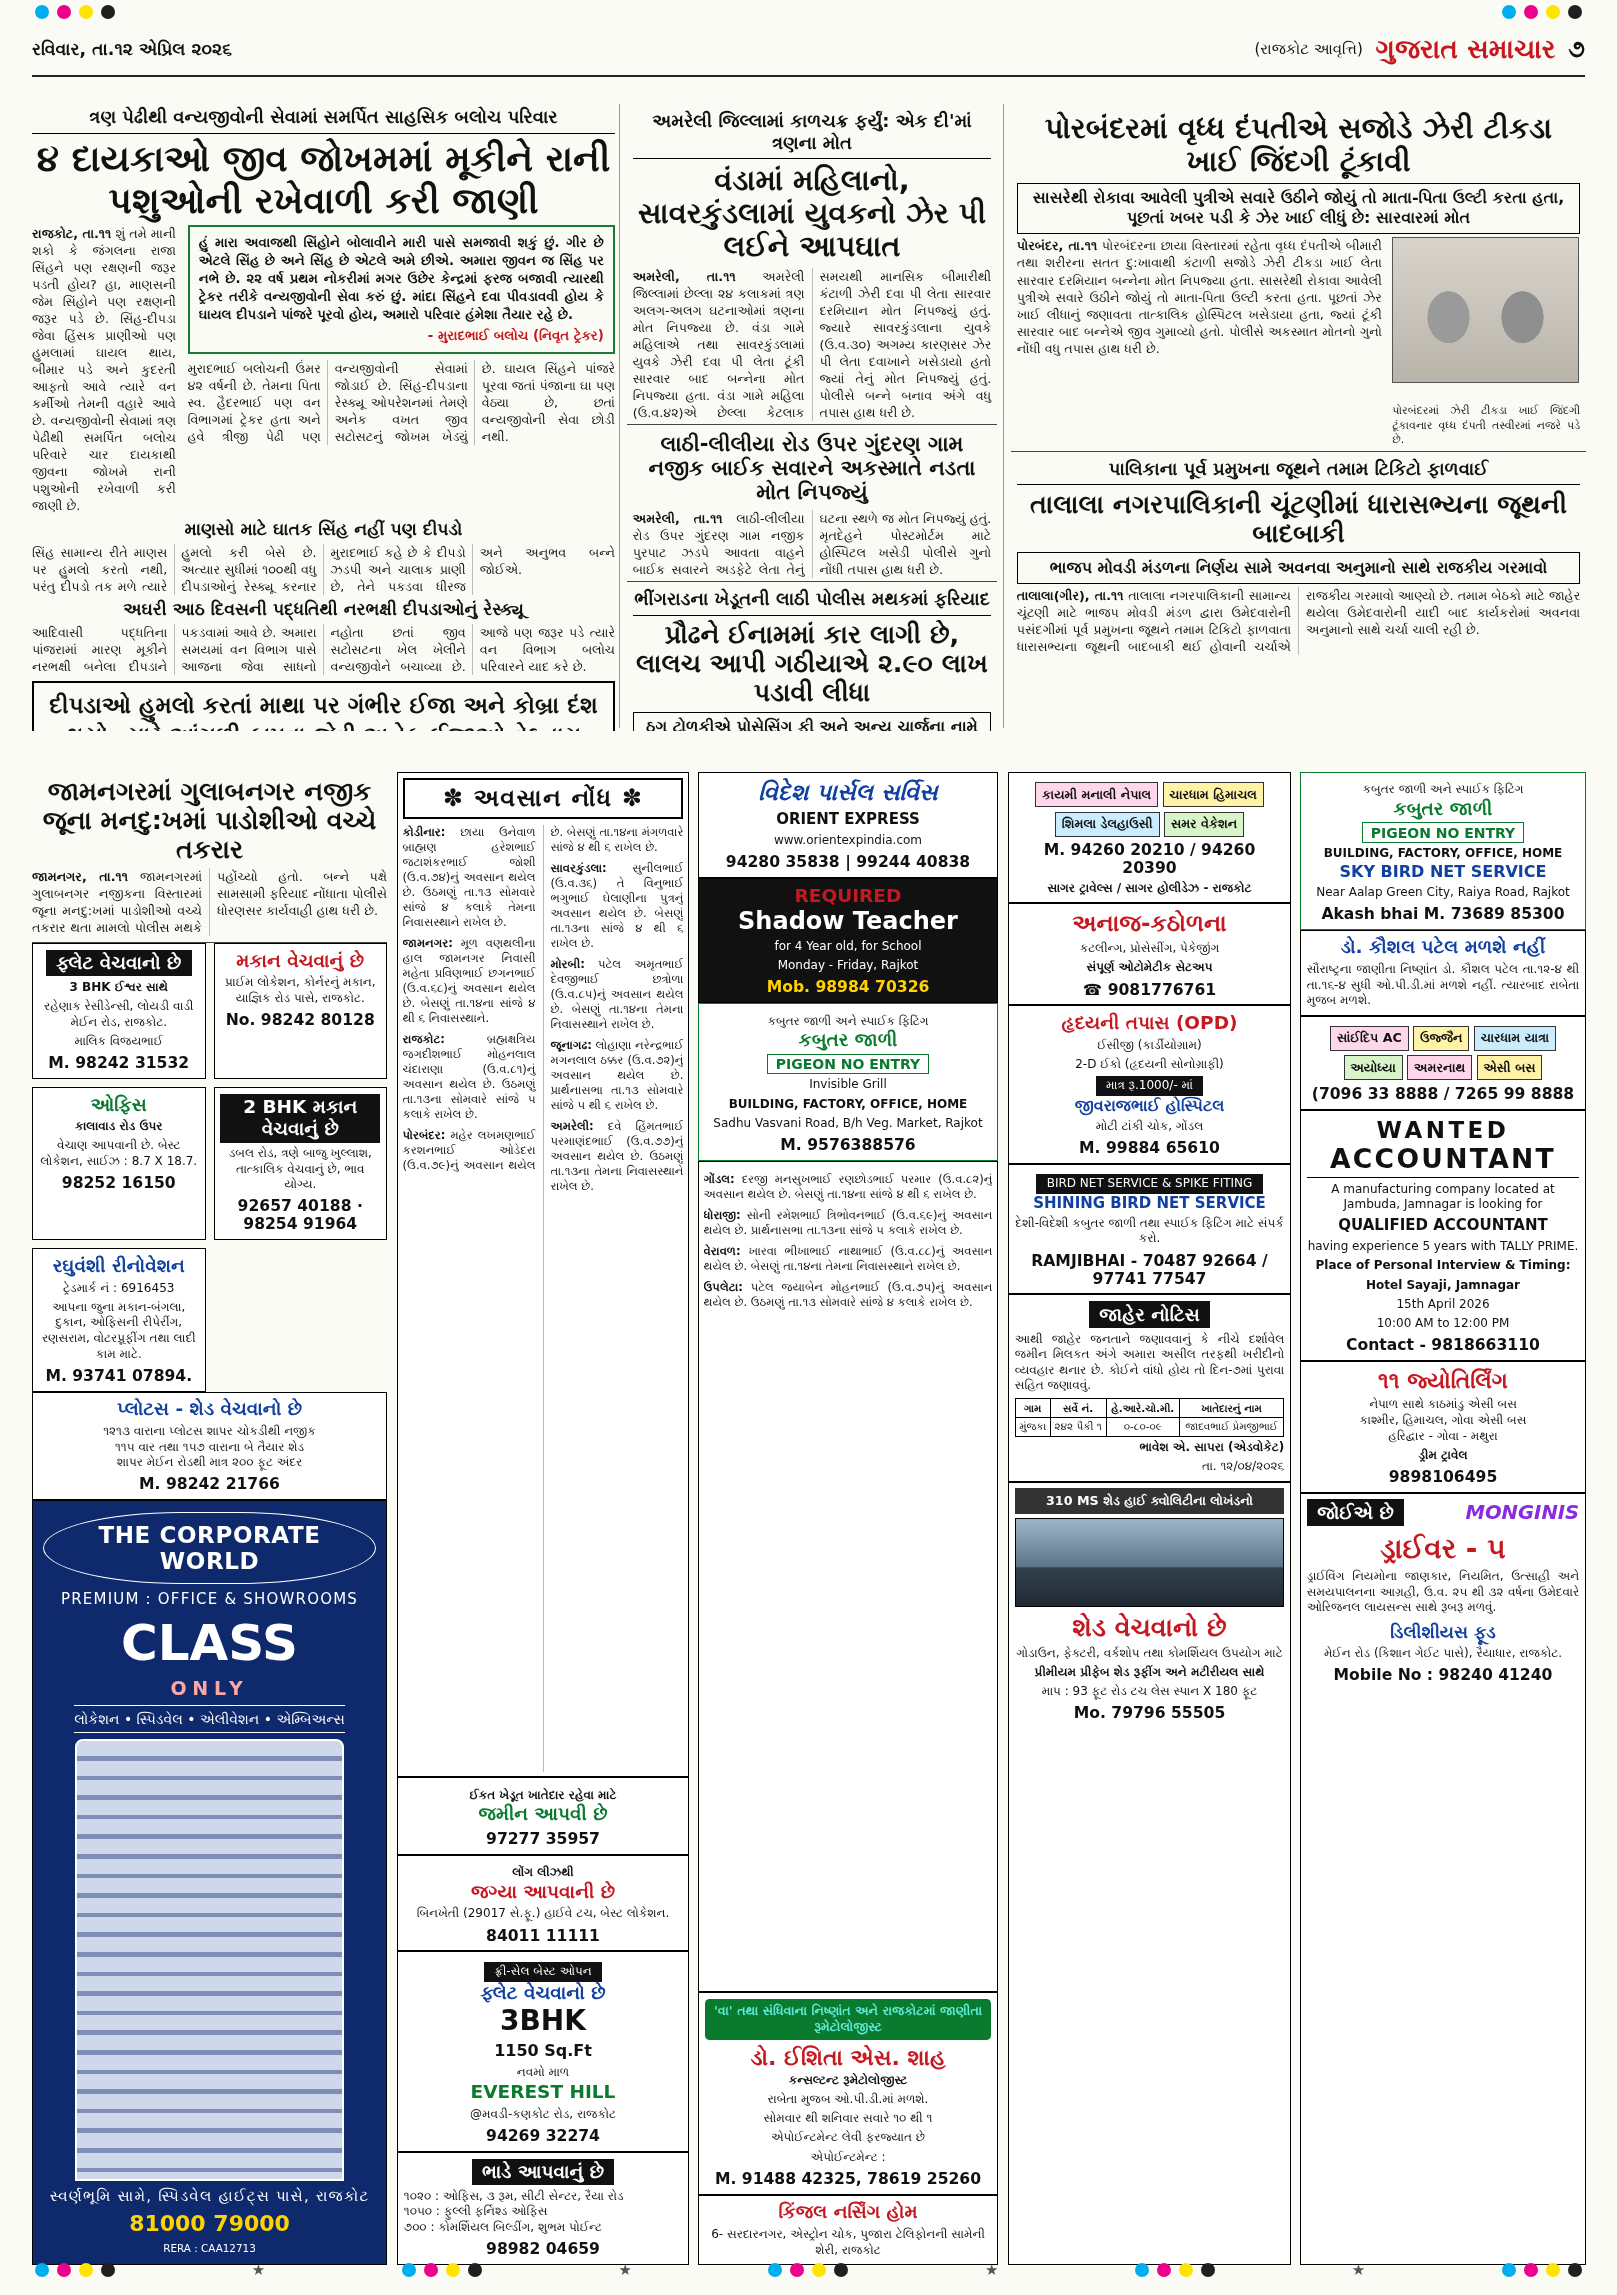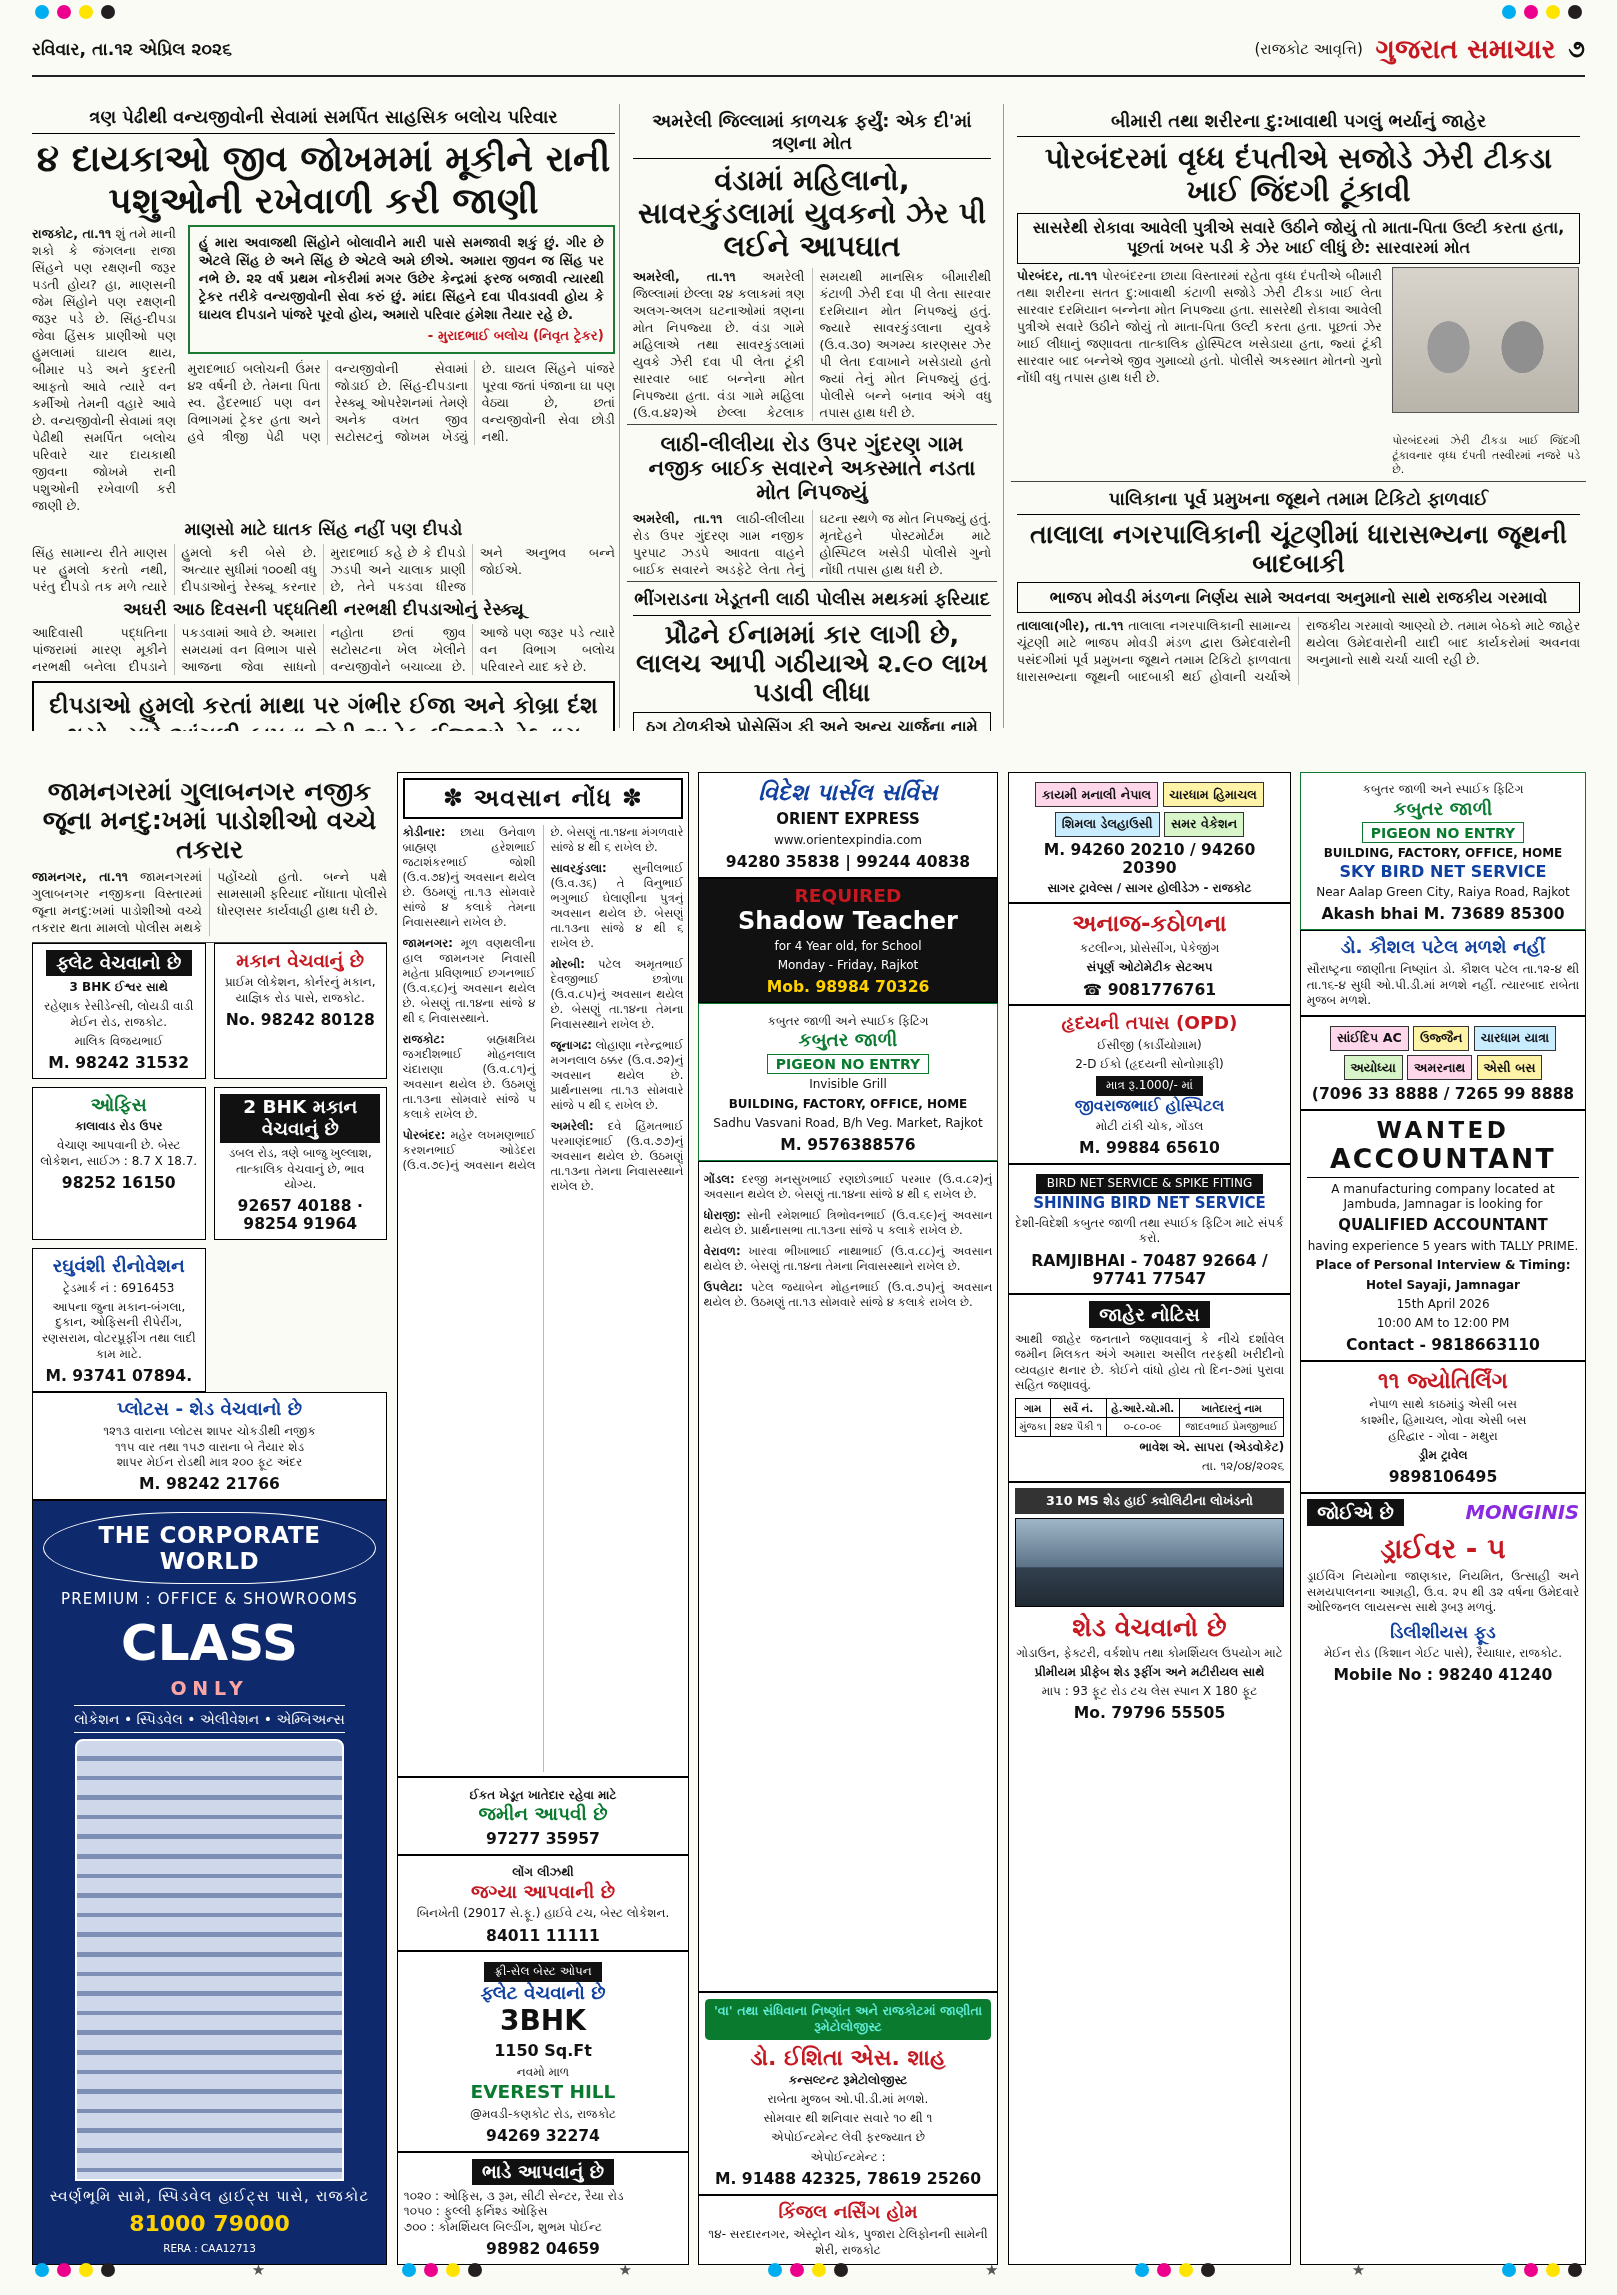--- a/index.html
+++ b/index.html
@@ -160,21 +160,20 @@
     <div class="art" style="border-bottom:none;">
       <div class="kicker">ભીંગરાડના ખેડૂતની લાઠી પોલીસ મથકમાં ફરિયાદ</div>
       <h3 class="headline h-md">પ્રૌઢને ઈનામમાં કાર લાગી છે, લાલચ આપી ગઠીયાએ ૨.૯૦ લાખ પડાવી લીધા</h3>
       <div class="subbox">ઠગ ટોળકીએ પ્રોસેસિંગ ફી અને અન્ય ચાર્જના નામે નાણા ટ્રાન્સફર કરાવી લેતરવિંટી આચરી</div>
 
     </div>
   </section>
 
   <section class="zone" style="left:1011px;top:104px;width:575px;height:627px;">
     <div class="art">
-      <div class="kicker">બીમારી તથા શરીરના દુ:ખાવાથી પગલું ભર્યાનું જાહેર</div>
       <h2 class="headline h-lg">પોરબંદરમાં વૃધ્ધ દંપતીએ સજોડે ઝેરી ટીકડા ખાઈ જિંદગી ટૂંકાવી</h2>
       <div class="subbox">સાસરેથી રોકાવા આવેલી પુત્રીએ સવારે ઉઠીને જોયું તો માતા-પિતા ઉલ્ટી કરતા હતા, પૂછતાં ખબર પડી કે ઝેર ખાઈ લીધું છે: સારવારમાં મોત</div>
       <div style="display:flex;gap:10.4px;">
         <div style="flex:1;" class="bodytxt">
           <b class="dl">પોરબંદર, તા.૧૧</b>
           <span>પોરબંદરના છાયા વિસ્તારમાં રહેતા વૃધ્ધ દંપતીએ બીમારી તથા શરીરના સતત દુ:ખાવાથી કંટાળી સજોડે ઝેરી ટીકડા ખાઈ લેતા સારવાર દરમિયાન બન્નેના મોત નિપજ્યા હતા.</span>
           <span>સાસરેથી રોકાવા આવેલી પુત્રીએ સવારે ઉઠીને જોયું તો માતા-પિતા ઉલ્ટી કરતા હતા. પૂછતાં ઝેર ખાઈ લીધાનું જણાવતા તાત્કાલિક હોસ્પિટલ ખસેડાયા હતા, જ્યાં ટૂંકી સારવાર બાદ બન્નેએ જીવ ગુમાવ્યો હતો. પોલીસે અકસ્માત મોતનો ગુનો નોંધી વધુ તપાસ હાથ ધરી છે.</span>
         </div>
         <figure style="margin:0;width:188px;">
           <div class="photo"></div>
@@ -339,21 +338,21 @@
       <div class="doc-name">ડો. ઈશિતા એસ. શાહ</div>
       <div class="ad-body" style="font-weight:bold;">કન્સલ્ટન્ટ રૂમેટોલોજીસ્ટ</div>
       <div class="ad-body">રાબેતા મુજબ ઓ.પી.ડી.માં મળશે.</div>
       <div class="ad-body" style="font-weight:normal;">સોમવાર થી શનિવાર સવારે ૧૦ થી ૧</div>
       <div class="ad-body">એપોઈન્ટમેન્ટ લેવી ફરજ્યાત છે</div>
       <div class="ad-body">એપોઈન્ટમેન્ટ :</div>
       <div class="phone">M. 91488 42325, 78619 25260</div>
     </div>
     <div class="ad">
       <div class="ad-title t-red">કિંજલ નર્સિંગ હોમ</div>
-      <div class="ad-body">૧૪- સરદારનગર, એસ્ટ્રોન ચોક, પુજારા ટેલિફોનની સામેની શેરી, રાજકોટ</div>
+      <div class="ad-body">6- સરદારનગર, એસ્ટ્રોન ચોક, પુજારા ટેલિફોનની સામેની શેરી, રાજકોટ</div>
     </div>
   </div>
 
   <div class="bcol" style="left:1008px;width:283px;">
     <div class="ad">
       <div class="chip-row">
           <span class="chip">કાયમી મનાલી નેપાલ</span>
           <span class="chip">ચારધામ હિમાચલ</span>
           <span class="chip">શિમલા ડેલહાઉસી</span>
           <span class="chip">સમર વેકેશન</span>

